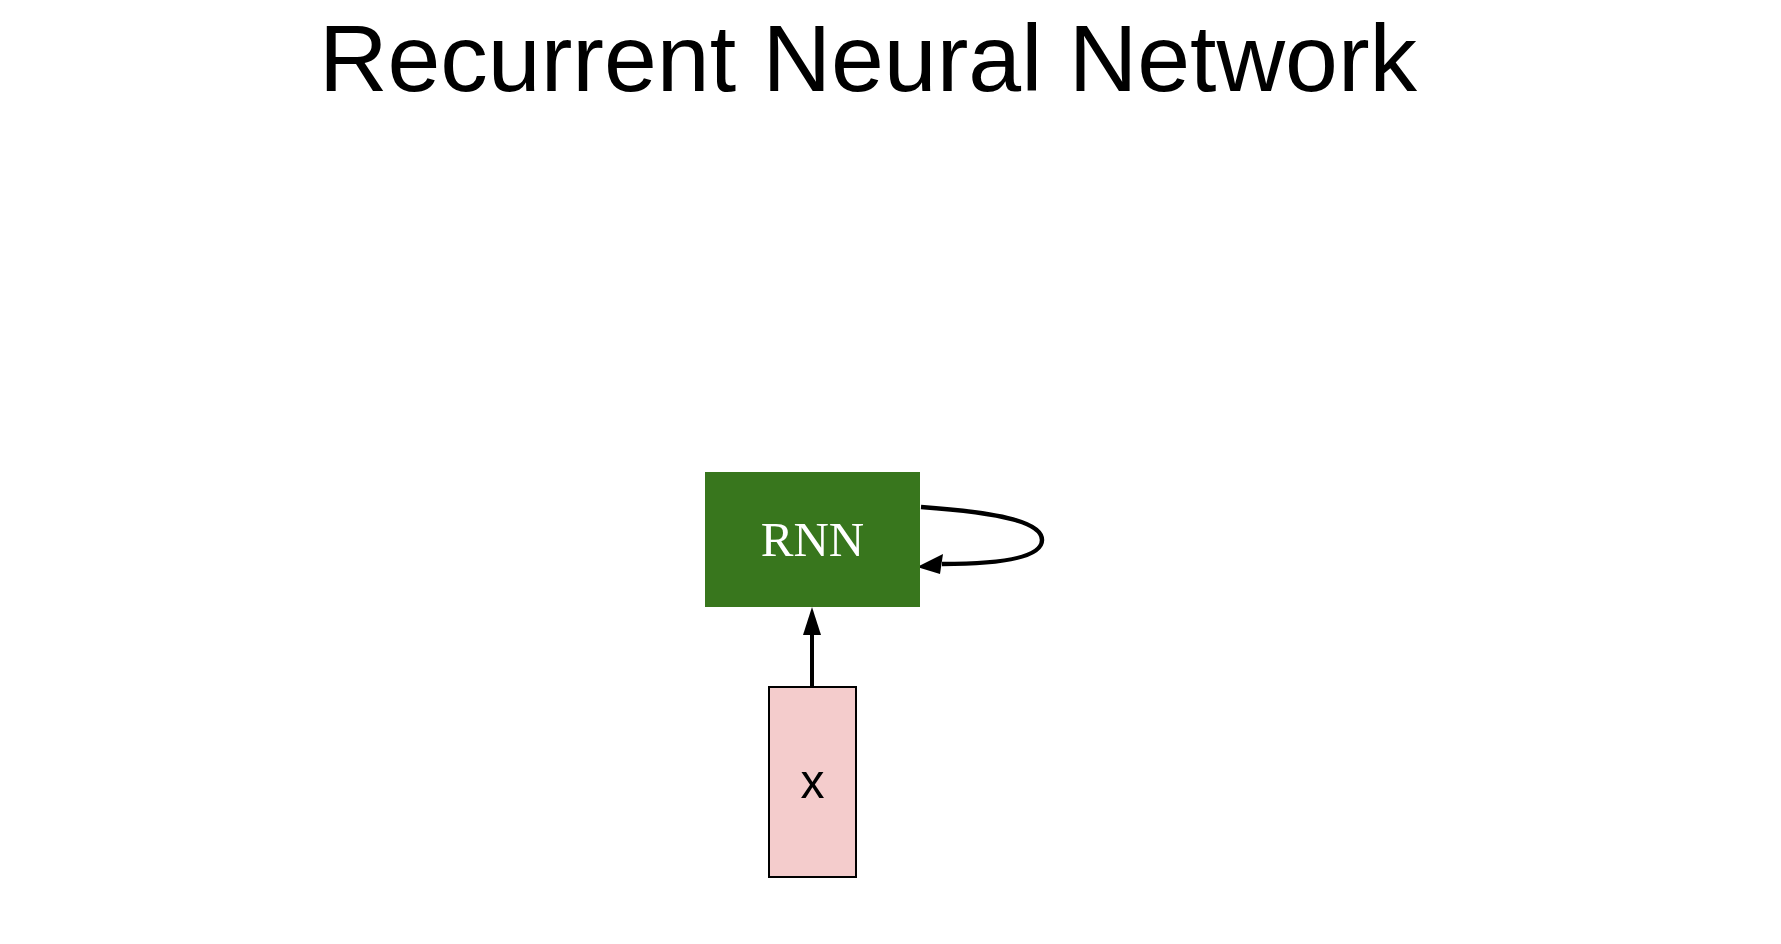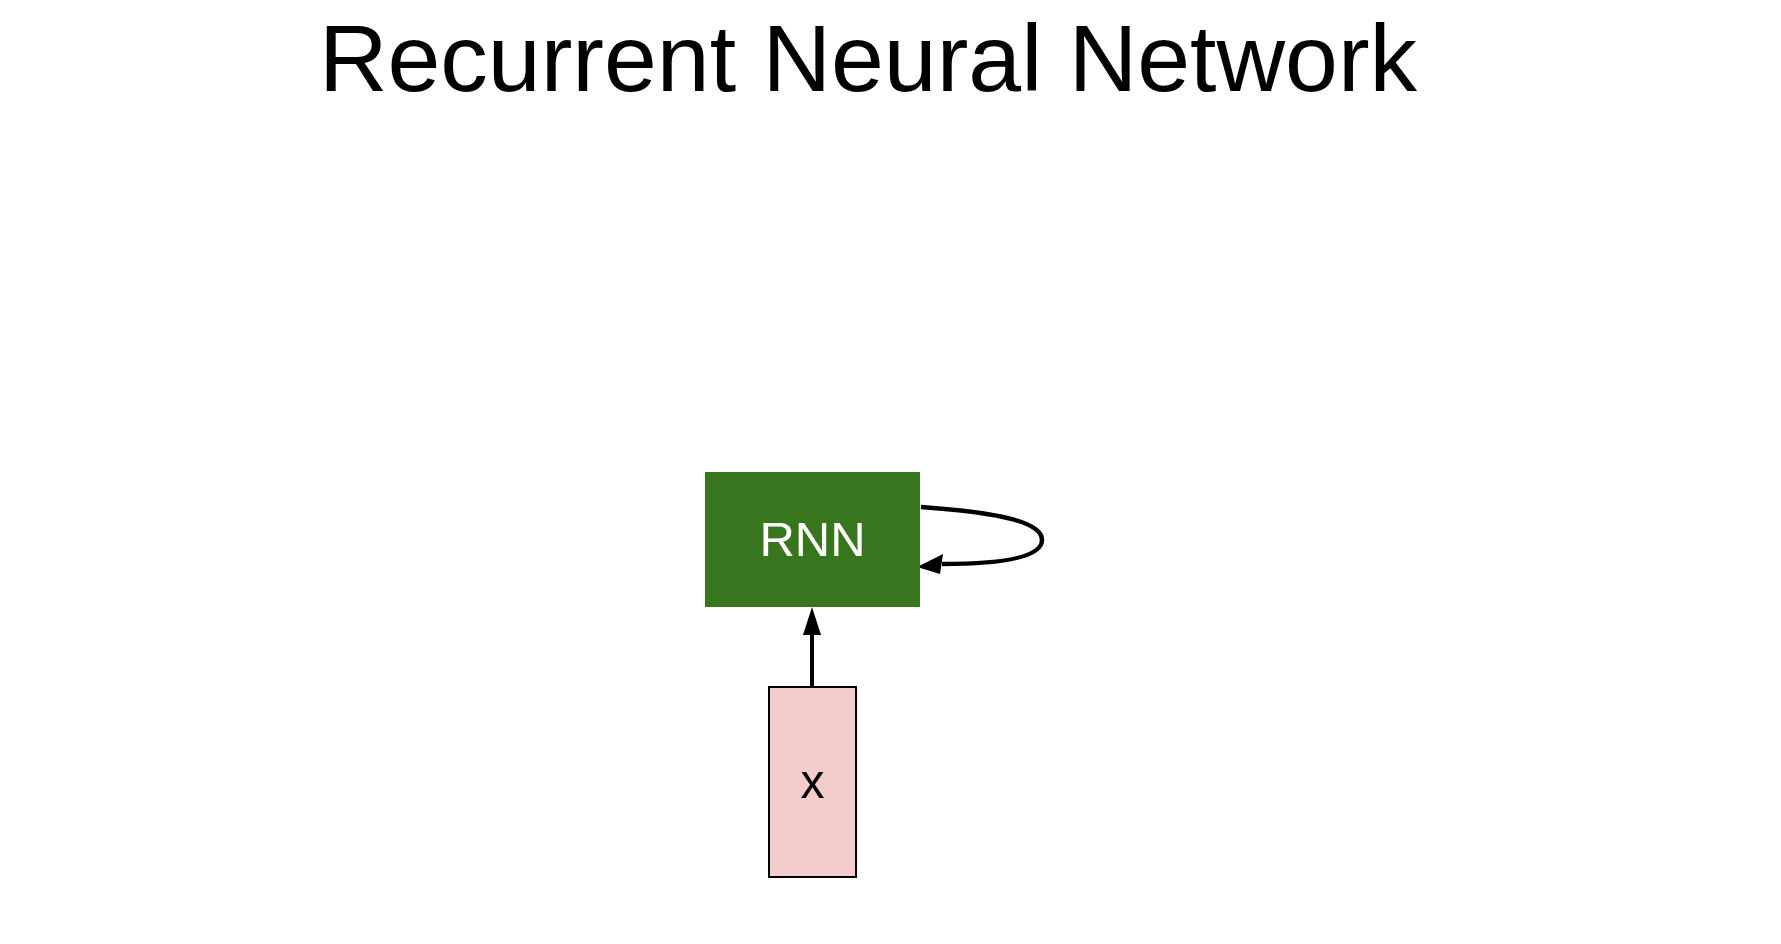--- a/index.html
+++ b/index.html
@@ -74,20 +74,20 @@
       <polygon points="812,607 803,635 821,635" style="fill: rgb(0, 0, 0);"></polygon>
     </g>
 
     <g>
       <path d="M 921 507 C 1005 513 1042 523 1042 540 C 1042 558 1000 564 942 564" fill="none" stroke-width="4.5" style="stroke: rgb(0, 0, 0);"></path>
       <polygon points="917,567 943,554 940,574" style="fill: rgb(0, 0, 0);"></polygon>
     </g>
   </svg>
 
   <div class="node rnn-node" style="background-color: rgb(56, 118, 29);">
-    <span style="color: rgb(255, 255, 255);">RNN</span>
+    <span style="color: rgb(255, 255, 255); font-family: Liberation Serif, serif;">RNN</span>
   </div>
 
   <div class="node input-node" style="background-color: rgb(244, 204, 204); border-color: rgb(0, 0, 0);">
     <span style="color: rgb(0, 0, 0);">x</span>
   </div>
 
 </div>
 
 </body></html>

